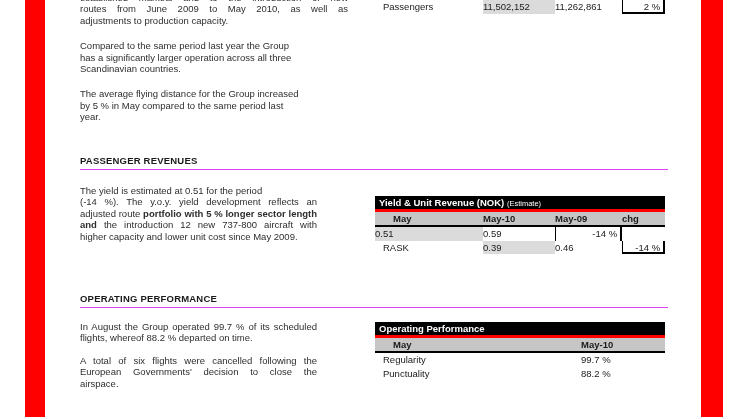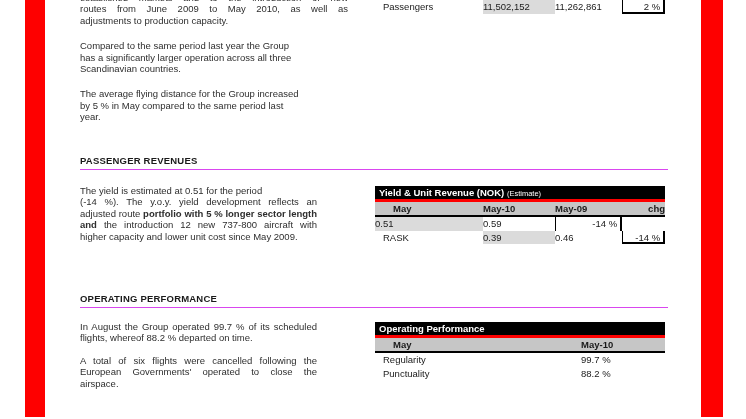--- a/index.html
+++ b/index.html
@@ -25,40 +25,40 @@
   .sec-heading{
     position:absolute;left:80px;width:588px;border-bottom:1px solid #d946ef;
     padding-bottom:3px;font-size:9.5px;font-weight:bold;color:#1a1a1a;letter-spacing:.2px;
   }
   .sec-heading.h1{top:155px;}
   .sec-heading.h2{top:293px;}
 
   
   .tbl{position:absolute;left:375px;width:290px;font-size:9.5px;color:#1a1a1a;}
   .tbl-traffic{top:0;}
-  .tbl-yield{top:186px;}
+  .tbl-yield{top:196px;}
   .tbl-operating{top:322px;}
 
   .tbl-header{height:13px;line-height:13px;background:#000;color:#fff;font-weight:bold;padding-left:4px;white-space:nowrap;}
   .tbl-header .note{font-weight:normal;font-size:7.5px;}
   .red-strip{height:3px;background:#fe0000;}
 
   .grid4{display:grid;grid-template-columns:108px 72px 67px 43px;}
   .grid2{display:grid;grid-template-columns:206px 84px;}
 
   .hdr-row{background:#c6c6c6;font-weight:bold;height:13px;line-height:13px;border-bottom:2px solid #000;}
   .data-row{height:13.5px;line-height:13.5px;}
   .cell{overflow:hidden;}
   .c-label{padding-left:8px;}
   .c-may{padding-left:18px;}
   .c-r{}
   .pr6{padding-right:6px;}
   .pr5{padding-right:5px;}
   .pr4{padding-right:4px;}
-  .c-center{text-align:right;}
+  .c-center{text-align:left;}
   .gray-cell{background:#dbdbdb;}
   .chg-box{display:flex;border-left:1px solid #000;border-right:2px solid #000;}
   .chg-box.last{border-bottom:2px solid #000;}
   .chg-val{flex:1;text-align:right;}
   .chg-pct{width:14px;text-align:center;}
 </style>
 </head>
 <body>
 
 <div class="page">
@@ -98,21 +98,21 @@
   <div class="sec-heading h2">
     <span>OPERATING PERFORMANCE</span>
   </div>
   <div class="textblock sec2-block">
     <div class="para">
         <div class="tline just"><span>In August the Group operated 99.7 % of its scheduled</span></div>
         <div class="tline"><span>flights, whereof 88.2 % departed on time.</span></div>
       </div>
     <div class="para">
         <div class="tline just"><span>A total of six flights were cancelled following the</span></div>
-        <div class="tline just"><span>European Governments' operated to close the</span></div>
+        <div class="tline just"><span>European Governments' decision to close the</span></div>
         <div class="tline"><span>airspace.</span></div>
       </div>
   </div>
 
   <div class="tbl tbl-traffic">
     <div class="grid4 data-row">
       <div class="cell c-label">Passengers</div>
       <div class="cell c-r pr6 gray-cell">11,502,152</div>
       <div class="cell c-r pr5">11,262,861</div>
       <div class="cell chg-box last">

